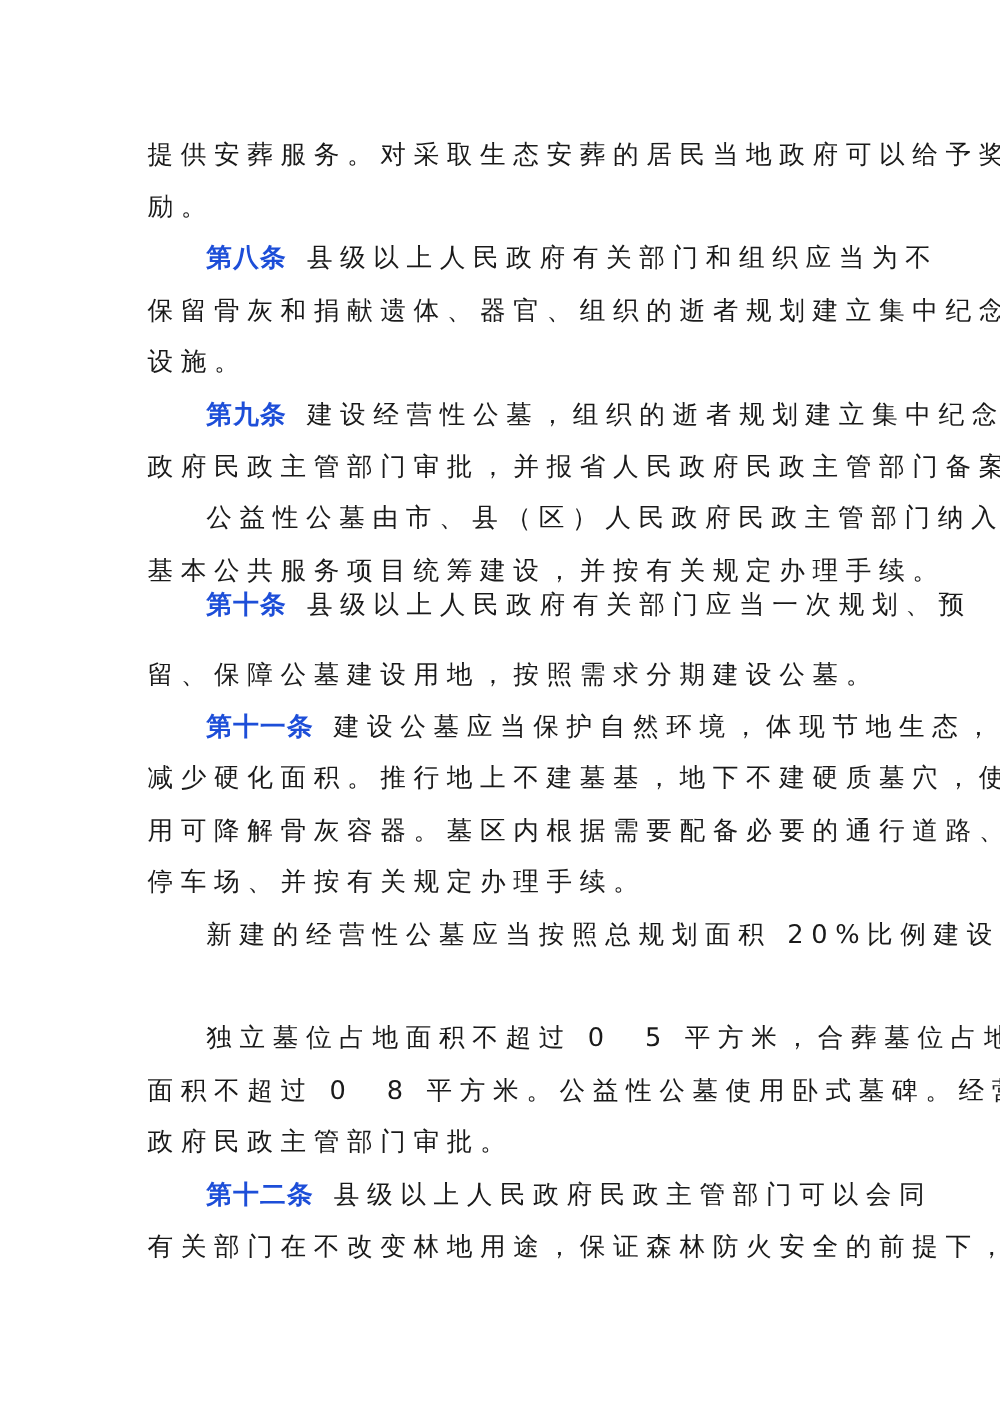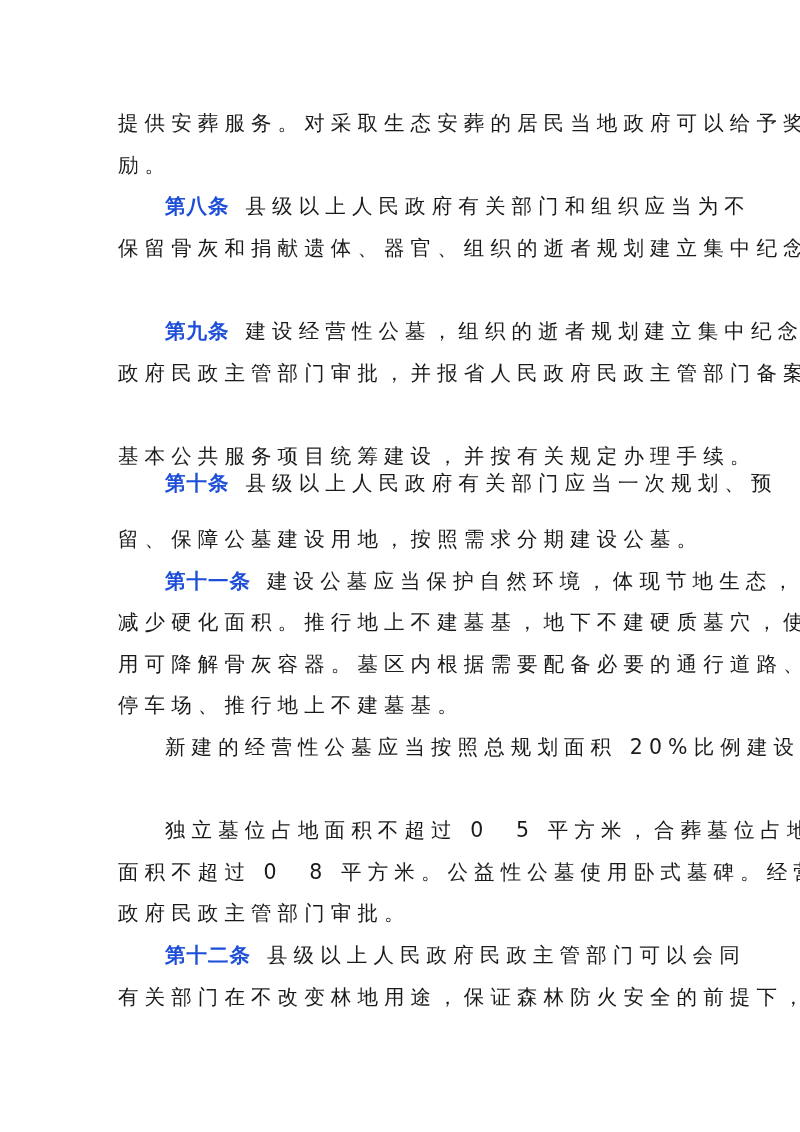--- a/index.html
+++ b/index.html
@@ -23,28 +23,30 @@
     .heading { font-weight: bold; color: #1d4ed8; letter-spacing: 1px; margin-right: 16px; }
   </style>
 </head>
 <body>
 
 <div class="page">
   <div class="line" style="top:108px"><span>提供安葬服务。对采取生态安葬的居民当地政府可以给予奖</span></div>
   <div class="line" style="top:150px"><span>励。</span></div>
   <div class="line indent" style="top:191px"><span class="heading">第八条</span><span>县级以上人民政府有关部门和组织应当为不</span></div>
   <div class="line" style="top:233px"><span>保留骨灰和捐献遗体、器官、组织的逝者规划建立集中纪念</span></div>
+  <div class="line" style="top:274px"><span>设施。</span></div>
   <div class="line indent" style="top:316px"><span class="heading">第九条</span><span>建设经营性公墓，组织的逝者规划建立集中纪念</span></div>
   <div class="line" style="top:358px"><span>政府民政主管部门审批，并报省人民政府民政主管部门备案。</span></div>
+  <div class="line indent" style="top:399px"><span>公益性公墓由市、县（区）人民政府民政主管部门纳入</span></div>
   <div class="line" style="top:441px"><span>基本公共服务项目统筹建设，并按有关规定办理手续。</span></div>
   <div class="line indent" style="top:468px"><span class="heading">第十条</span><span>县级以上人民政府有关部门应当一次规划、预</span></div>
   <div class="line" style="top:524px"><span>留、保障公墓建设用地，按照需求分期建设公墓。</span></div>
   <div class="line" style="top:607px"><span>减少硬化面积。推行地上不建墓基，地下不建硬质墓穴，使</span></div>
   <div class="line indent" style="top:566px"><span class="heading">第十一条</span><span>建设公墓应当保护自然环境，体现节地生态，</span></div>
   <div class="line" style="top:649px"><span>用可降解骨灰容器。墓区内根据需要配备必要的通行道路、</span></div>
-  <div class="line" style="top:690px"><span>停车场、推行地上不建墓基。</span></div>
+  <div class="line" style="top:690px"><span>停车场、并按有关规定办理手续。</span></div>
   <div class="line indent" style="top:732px"><span>新建的经营性公墓应当按照总规划面积 20%比例建设公</span></div>
   <div class="line indent" style="top:815px"><span>独立墓位占地面积不超过 0　5 平方米，合葬墓位占地</span></div>
   <div class="line" style="top:857px"><span>面积不超过 0　8 平方米。公益性公墓使用卧式墓碑。经营</span></div>
   <div class="line" style="top:898px"><span>政府民政主管部门审批。</span></div>
   <div class="line indent" style="top:940px"><span class="heading">第十二条</span><span>县级以上人民政府民政主管部门可以会同</span></div>
   <div class="line" style="top:982px"><span>有关部门在不改变林地用途，保证森林防火安全的前提下，</span></div>
 </div>
 
 </body></html>

